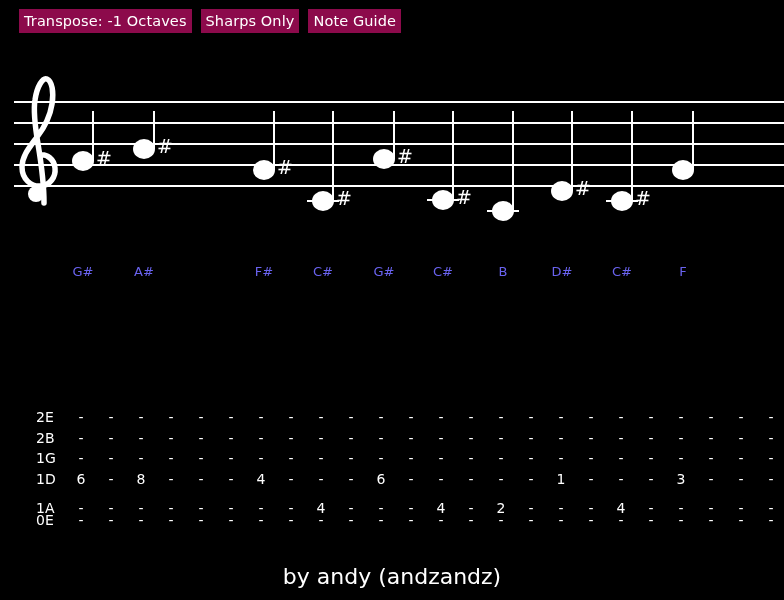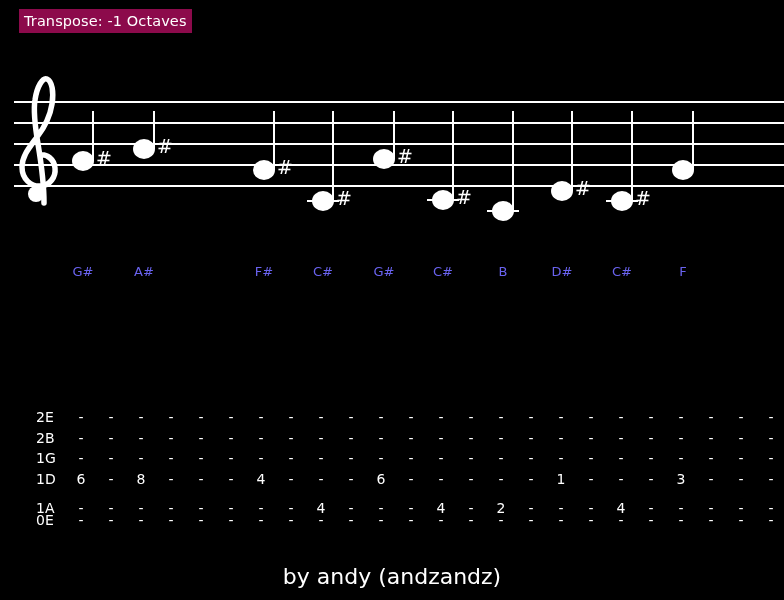--- a/index.html
+++ b/index.html
@@ -166,20 +166,22 @@
     font-family: "DejaVu Sans", sans-serif;
   }
 </style>
 </head>
 <body>
 
 <div id="app">
 
   <div class="toolbar" id="toolbar">
       <button class="tool-btn">Transpose: -1 Octaves</button>
+      <button class="tool-btn">Sharps Only</button>
+      <button class="tool-btn">Note Guide</button>
     </div>
 
   <div class="staff-area" id="staff-area">
     <div class="clef">
       <svg width="58" height="150" viewBox="0 0 58 150" xmlns="http://www.w3.org/2000/svg">
         <g fill="none" stroke="#ffffff" stroke-width="5.5" stroke-linecap="round" stroke-linejoin="round">
           <path d="M30 137 C30 116 27 96 24 78 C21 60 19 46 21 34 C23 20 29 11 33 13 C38 15 40 26 38 38 C36 51 30 62 23 71 C15 82 8 90 8 101 C8 113 17 121 27 120 C36 119 42 111 41 102 C40 93 33 88 26 89"></path>
         </g>
         <circle cx="22" cy="128" r="8" fill="#ffffff"></circle>
       </svg>

